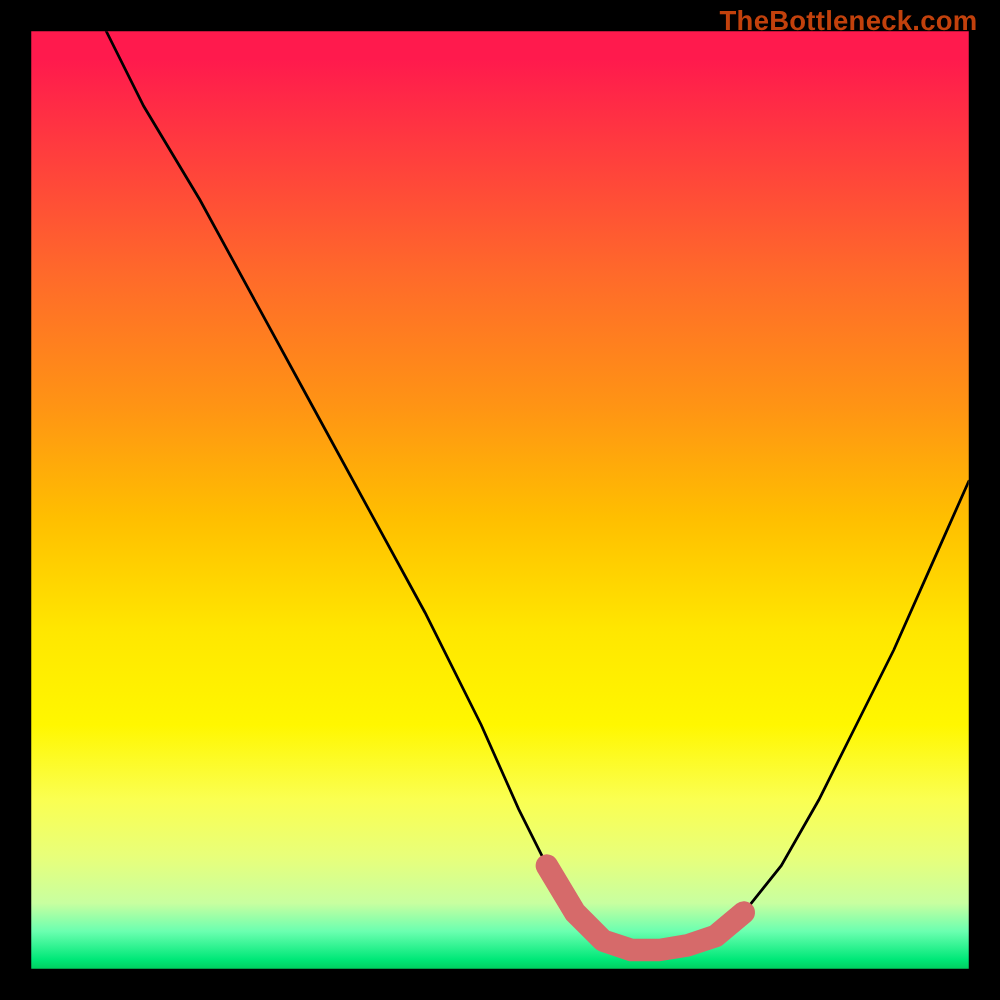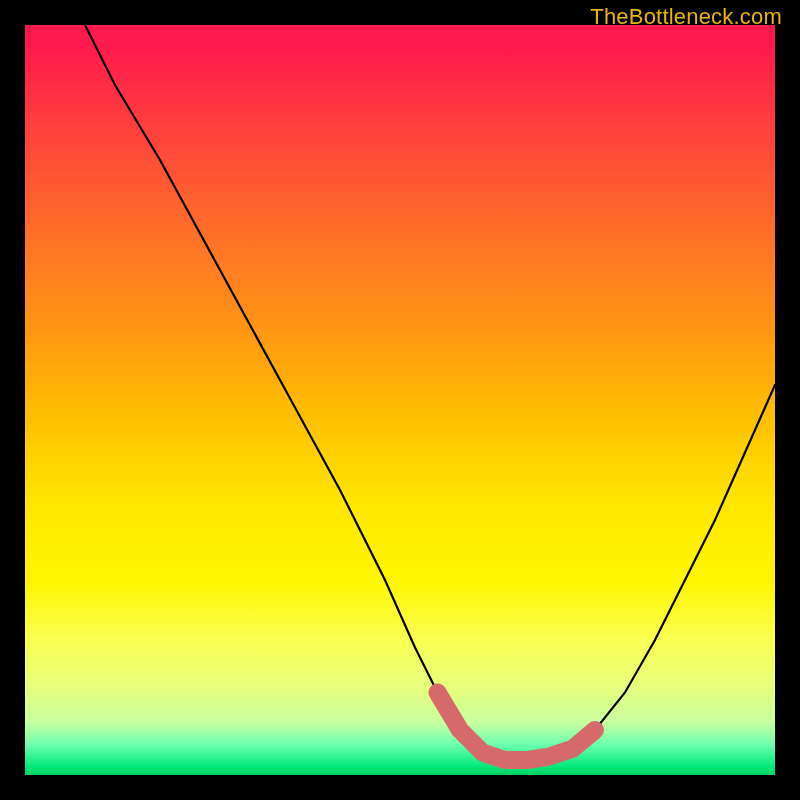--- a/index.html
+++ b/index.html
@@ -46,23 +46,23 @@
     left: 0;
     top: 0;
     width: 100%;
     height: 100%;
     pointer-events: none;
   }
   .watermark {
     position: absolute;
     top: 4px;
     right: 18px;
-    color: #eab308;
+    color: #c2410c;
     font-size: 22px;
-    font-weight: 400;
+    font-weight: 700;
     z-index: 5;
     letter-spacing: 0.2px;
   }
 </style>
 </head>
 <body>
 
 <div class="frame">
   <div class="watermark">TheBottleneck.com</div>
   <div class="plot">

